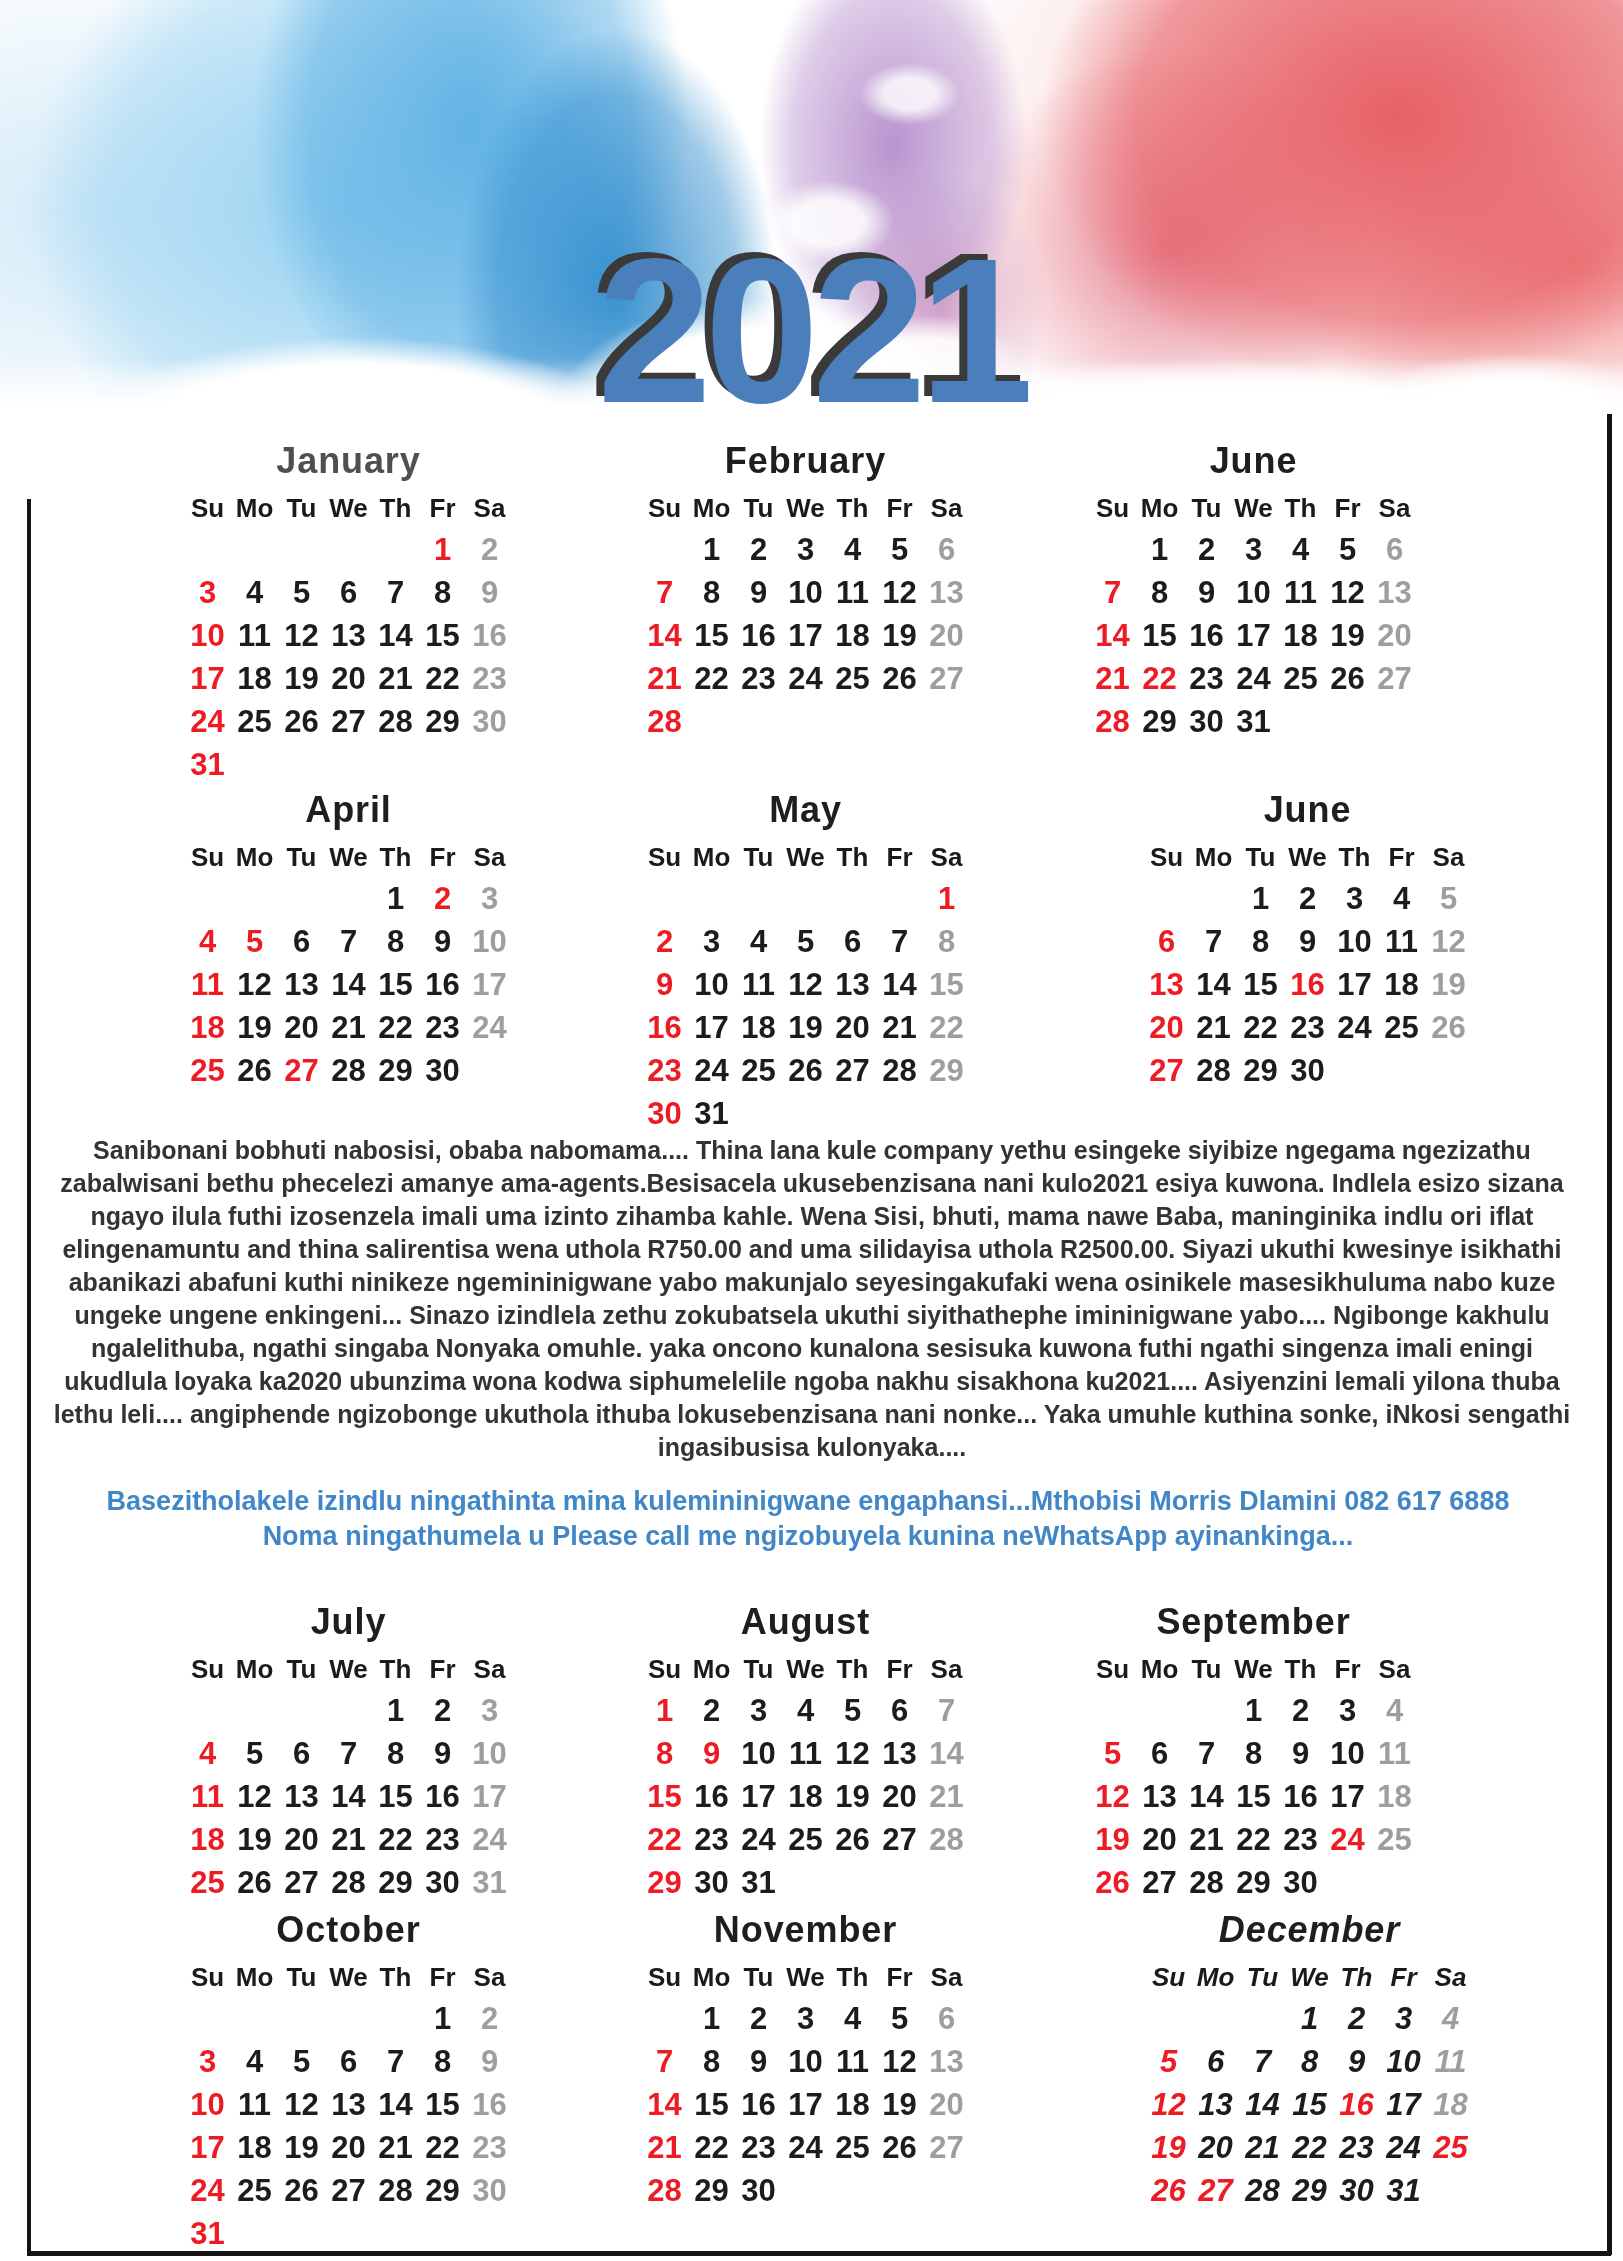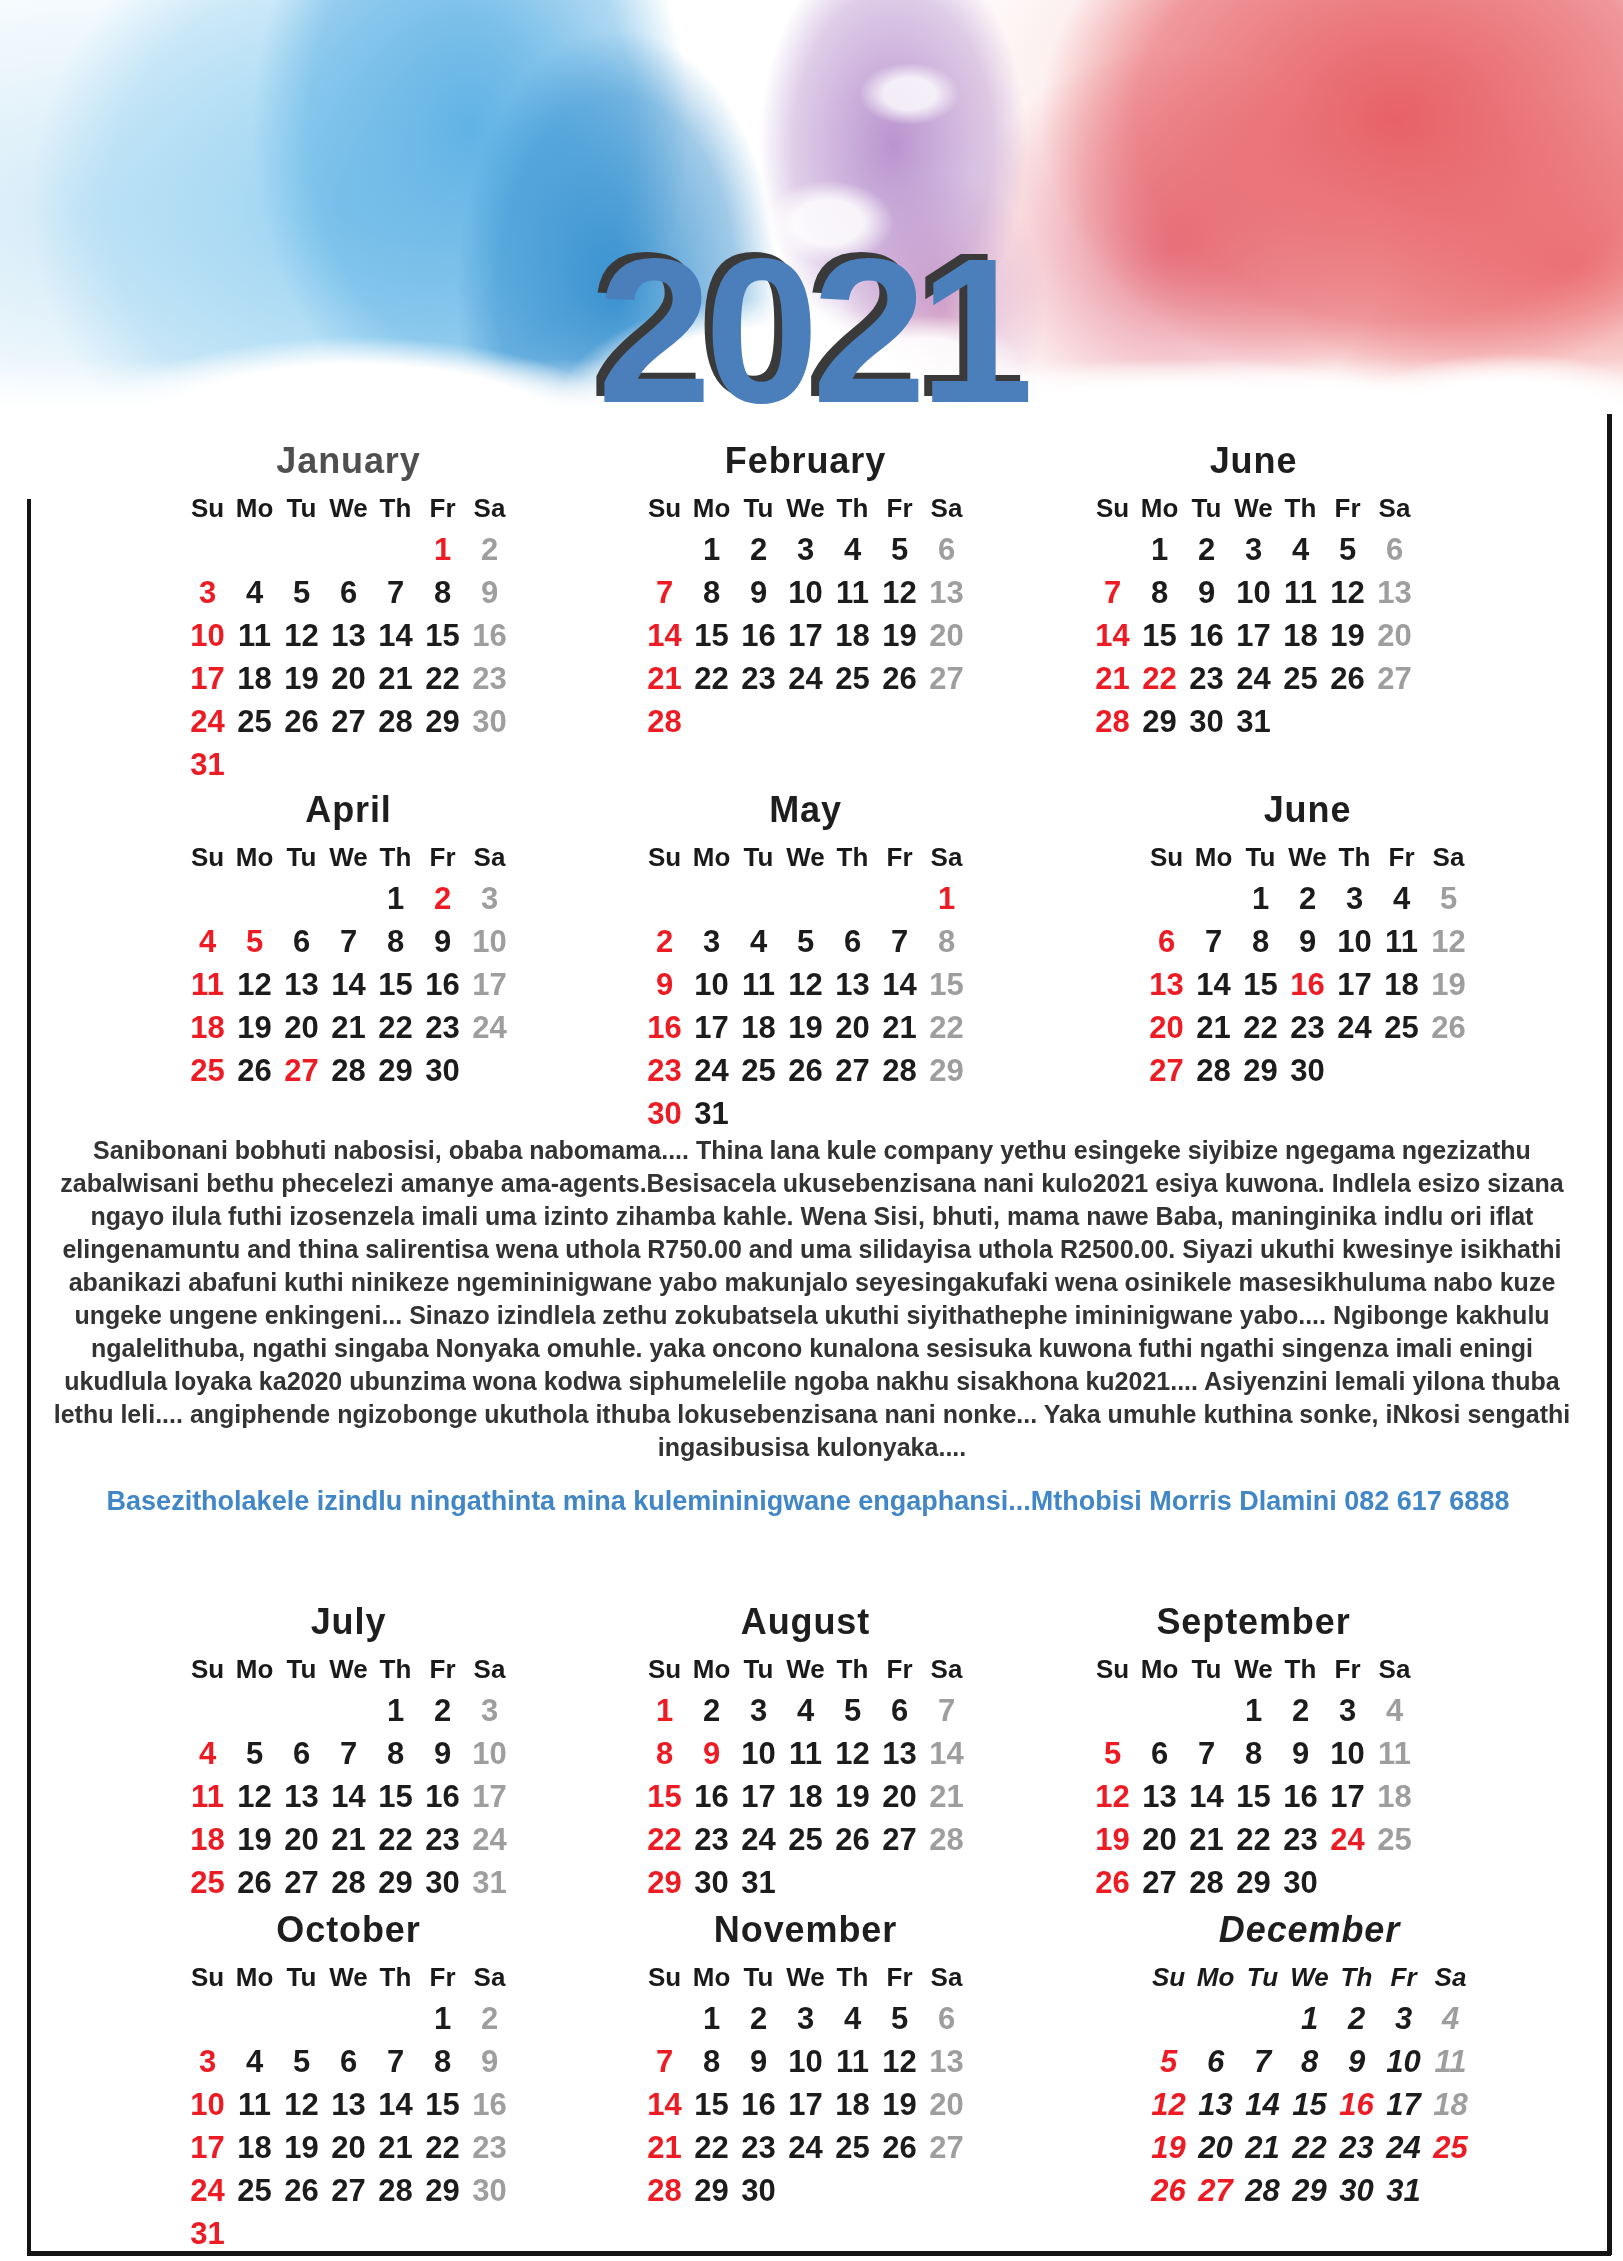--- a/index.html
+++ b/index.html
@@ -642,14 +642,15 @@
         <span class="d-black">30</span>
         <span class="d-black">31</span>
       </div>
     </div>
   </div>
 
 <div class="promo">Sanibonani bobhuti nabosisi, obaba nabomama.... Thina lana kule company yethu esingeke siyibize ngegama ngezizathu zabalwisani bethu phecelezi amanye ama-agents.Besisacela ukusebenzisana nani kulo2021 esiya kuwona. Indlela esizo sizana ngayo ilula futhi izosenzela imali uma izinto zihamba kahle. Wena Sisi, bhuti, mama nawe Baba, maninginika indlu ori iflat elingenamuntu and thina salirentisa wena uthola R750.00 and uma silidayisa uthola R2500.00. Siyazi ukuthi kwesinye isikhathi abanikazi abafuni kuthi ninikeze ngemininigwane yabo makunjalo seyesingakufaki wena osinikele masesikhuluma nabo kuze ungeke ungene enkingeni... Sinazo izindlela zethu zokubatsela ukuthi siyithathephe imininigwane yabo.... Ngibonge kakhulu ngalelithuba, ngathi singaba Nonyaka omuhle. yaka oncono kunalona sesisuka kuwona futhi ngathi singenza imali eningi ukudlula loyaka ka2020 ubunzima wona kodwa siphumelelile ngoba nakhu sisakhona ku2021.... Asiyenzini lemali yilona thuba lethu leli.... angiphende ngizobonge ukuthola ithuba lokusebenzisana nani nonke... Yaka umuhle kuthina sonke, iNkosi sengathi ingasibusisa kulonyaka....</div>
 
 <div class="contact">
   <div>Basezitholakele izindlu ningathinta mina kulemininigwane engaphansi...Mthobisi Morris Dlamini 082 617 6888</div>
+  <div>Noma ningathumela u Please call me ngizobuyela kunina neWhatsApp ayinankinga...</div>
 </div>
 
 
 </body></html>

